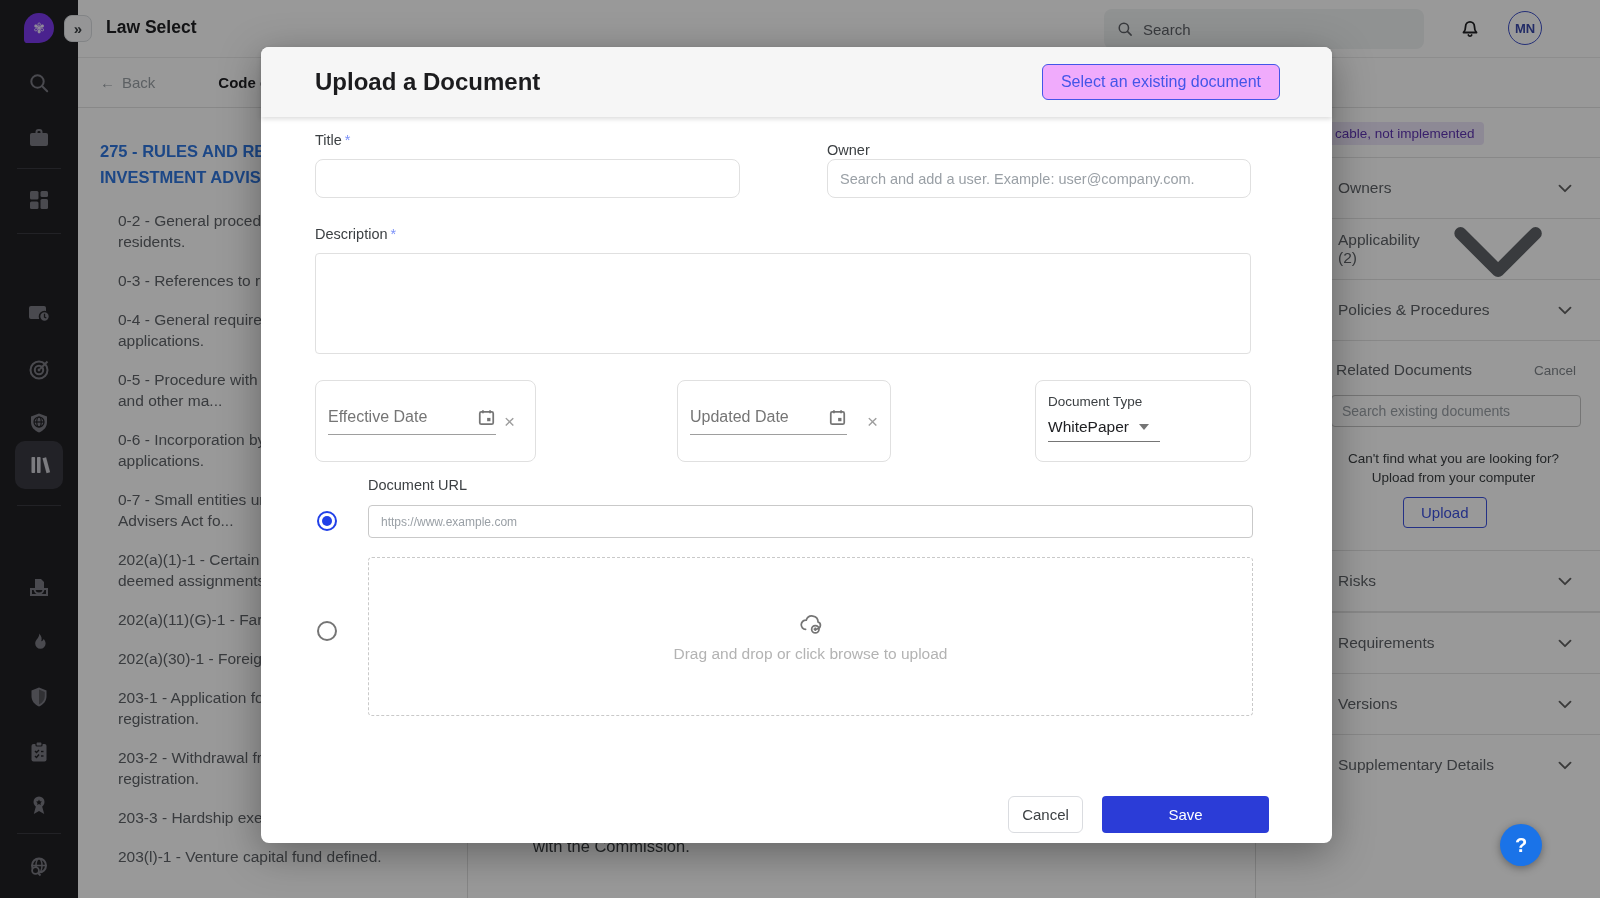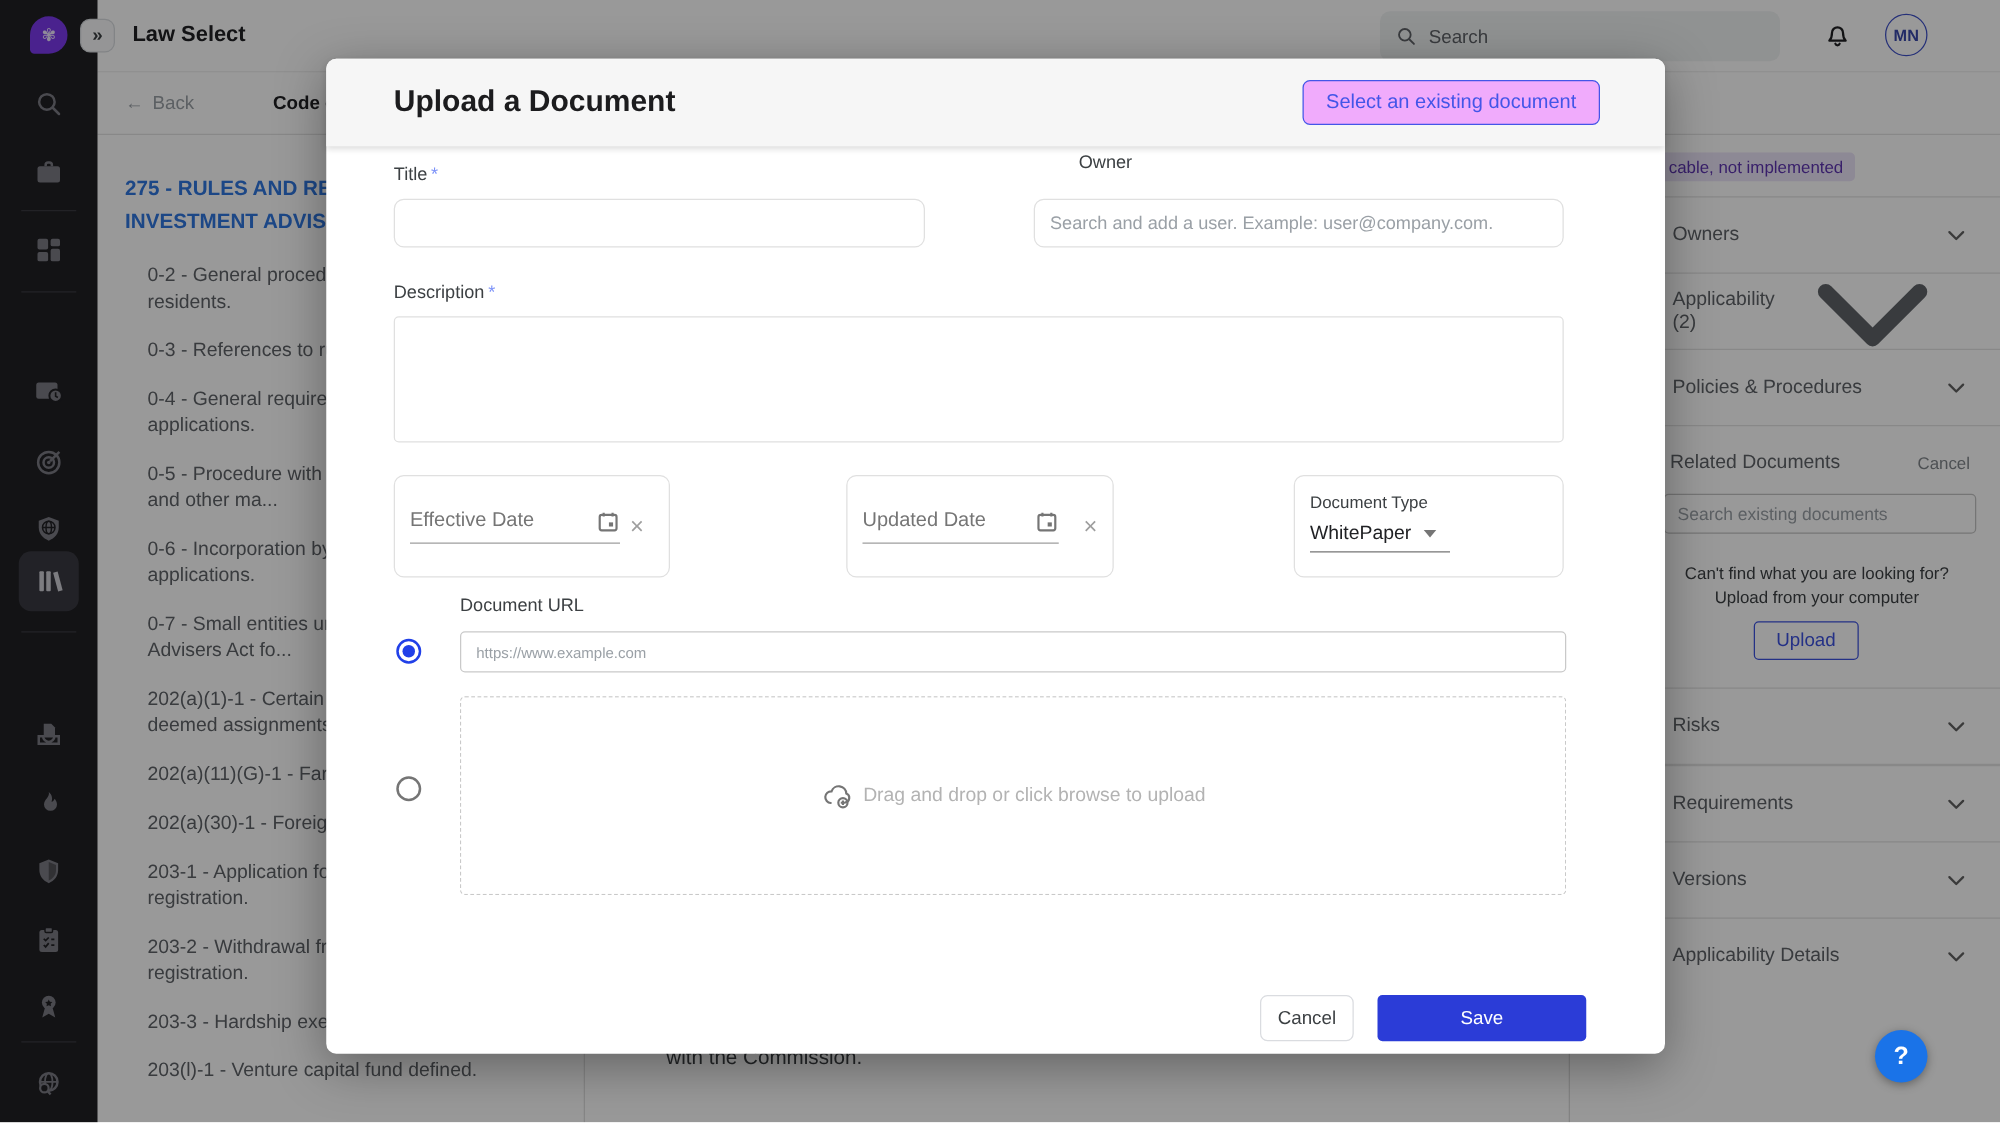--- a/index.html
+++ b/index.html
@@ -70,21 +70,21 @@
   .modal { position:absolute; left:261px; top:47px; width:1071px; height:796px; background:#fff; border-radius:8px; z-index:60; box-shadow:0 10px 40px rgba(0,0,0,0.35); }
   .modal-header { position:absolute; left:0; top:0; width:100%; height:70px; background:#f6f6f6; border-radius:8px 8px 0 0; box-shadow:0 2px 5px rgba(0,0,0,0.14); display:flex; align-items:center; justify-content:space-between; padding:0 52px 0 54px; }
   .modal-title { font-size:24px; font-weight:700; color:#1c1c1e; }
   .select-existing { background:#f0abfc; border:1px solid #4355e8; color:#4355e8; border-radius:6px; padding:8px 18px; font-family:Liberation Sans, sans-serif; font-size:16px; cursor:pointer; }
   .flabel { position:absolute; font-size:14.5px; color:#3c4043; }
   .req { color:#7b91f8; margin-left:3px; }
   .tinput { position:absolute; border:1px solid #e0e0e0; border-radius:8px; height:39px; padding:0 12px; font-family:"Liberation Sans",sans-serif; font-size:14.5px; color:#202124; outline:0; background:#fff; }
   .tinput::placeholder { color:#9aa0a6; }
   .f-title-label { left:54px; top:85px; }
   .f-title-input { left:54px; top:112px; width:425px; }
-  .f-owner-label { left:566px; top:75px;margin-left:36px; }
+  .f-owner-label { left:566px; top:95px; }
   .f-owner-input { left:566px; top:112px; width:424px; }
   .f-desc-label { left:54px; top:179px; }
   .f-desc-area { position:absolute; left:54px; top:206px; width:936px; height:101px; border:1px solid #e0e0e0; border-radius:4px; resize:none; outline:0; font-family:"Liberation Sans",sans-serif; font-size:14.5px; padding:10px 12px; }
   .date-card { position:absolute; top:333px; height:82px; border:1px solid #e0e0e0; border-radius:8px; background:#fff; display:flex; align-items:center; padding:16px 12px; }
   .dc-eff { left:54px; width:221px; }
   .dc-upd { left:416px; width:214px;gap:12px; }
   .date-field { display:flex; align-items:center; justify-content:space-between; border-bottom:1px solid #9e9e9e; padding-bottom:7px; width:168px; cursor:pointer; }
   .date-ph { color:#757575; font-size:16px; }
   .cal { width:19px; height:19px; color:#757575; }
   .date-clear { margin-left:8px; color:#9e9e9e; font-size:19px; cursor:pointer; line-height:1; }
@@ -92,21 +92,21 @@
   .type-label { font-size:13.5px; color:#3c4043; }
   .type-select { margin-top:9px; display:inline-flex; align-items:center; gap:10px; border-bottom:1px solid #757575; padding-bottom:5px; min-width:112px; cursor:pointer; }
   .type-value { font-size:15.5px; color:#202124; }
   .caret-down { width:0; height:0; border-left:5px solid transparent; border-right:5px solid transparent; border-top:6px solid #757575; }
   .f-url-label { left:107px; top:430px; }
   .radio { position:absolute; width:20px; height:20px; border-radius:50%; cursor:pointer; }
   .radio.sel { left:56px; top:464px; border:2px solid #2140e8; }
   .radio.sel::after { content:""; position:absolute; left:3px; top:3px; width:10px; height:10px; border-radius:50%; background:#2140e8; }
   .radio.unsel { left:56px; top:574px; border:2px solid #757575; }
   .f-url-input { left:107px; top:458px; width:885px; height:33px; border-radius:4px; border:1px solid #c9c9c9; font-size:12px; }
-  .dropzone { position:absolute; left:107px; top:510px; width:885px; height:159px; border:1.5px dashed #c9c9c9; border-radius:4px; display:flex; align-items:center; justify-content:center; gap:8px; cursor:pointer; }
+  .dropzone { position:absolute; left:107px; top:510px; width:885px; height:159px; border:1.5px dashed #c9c9c9; border-radius:4px; display:flex; flex-direction:column; align-items:center; justify-content:center; gap:8px; cursor:pointer; }
   .dz-icon { width:26px; height:26px; color:#757575; }
   .dz-text { color:#b3b3b3; font-size:15.5px; }
   .cancel-btn { position:absolute; left:747px; top:749px; width:75px; height:37px; background:#fff; border:1px solid #dadce0; border-radius:6px; color:#3c4043; font-family:"Liberation Sans",sans-serif; font-size:15px; cursor:pointer; }
   .save-btn { position:absolute; left:841px; top:749px; width:167px; height:37px; background:#2b3cd7; border:0; border-radius:4px; color:#fff; font-family:"Liberation Sans",sans-serif; font-size:15px; cursor:pointer; }
 
   
   .help-fab { position:absolute; left:1500px; top:824px; width:42px; height:42px; border-radius:50%; background:#1a73e8; color:#fff; font-size:20px; font-weight:700; display:flex; align-items:center; justify-content:center; z-index:70; box-shadow:0 2px 8px rgba(0,0,0,0.35); cursor:pointer; }
 </style>
 </head>
 <body>
@@ -398,21 +398,21 @@
       <span>Versions</span>
       <svg class="chev">
           <use href="#i-chevron"></use>
         </svg>
     </div>
     <div class="rp-sep"></div>
     <div class="rp-row supp">
       <svg class="rp-supp-icon">
           <use href="#i-searchinfo"></use>
         </svg>
-      <span class="rp-supp-label">Applicability Details</span>
+      <span class="rp-supp-label">Supplementary Details</span>
       <svg class="chev">
           <use href="#i-chevron"></use>
         </svg>
     </div>
   </aside>
 
   <div class="scrim"></div>
 
   <div class="modal">
     <div class="modal-header">

